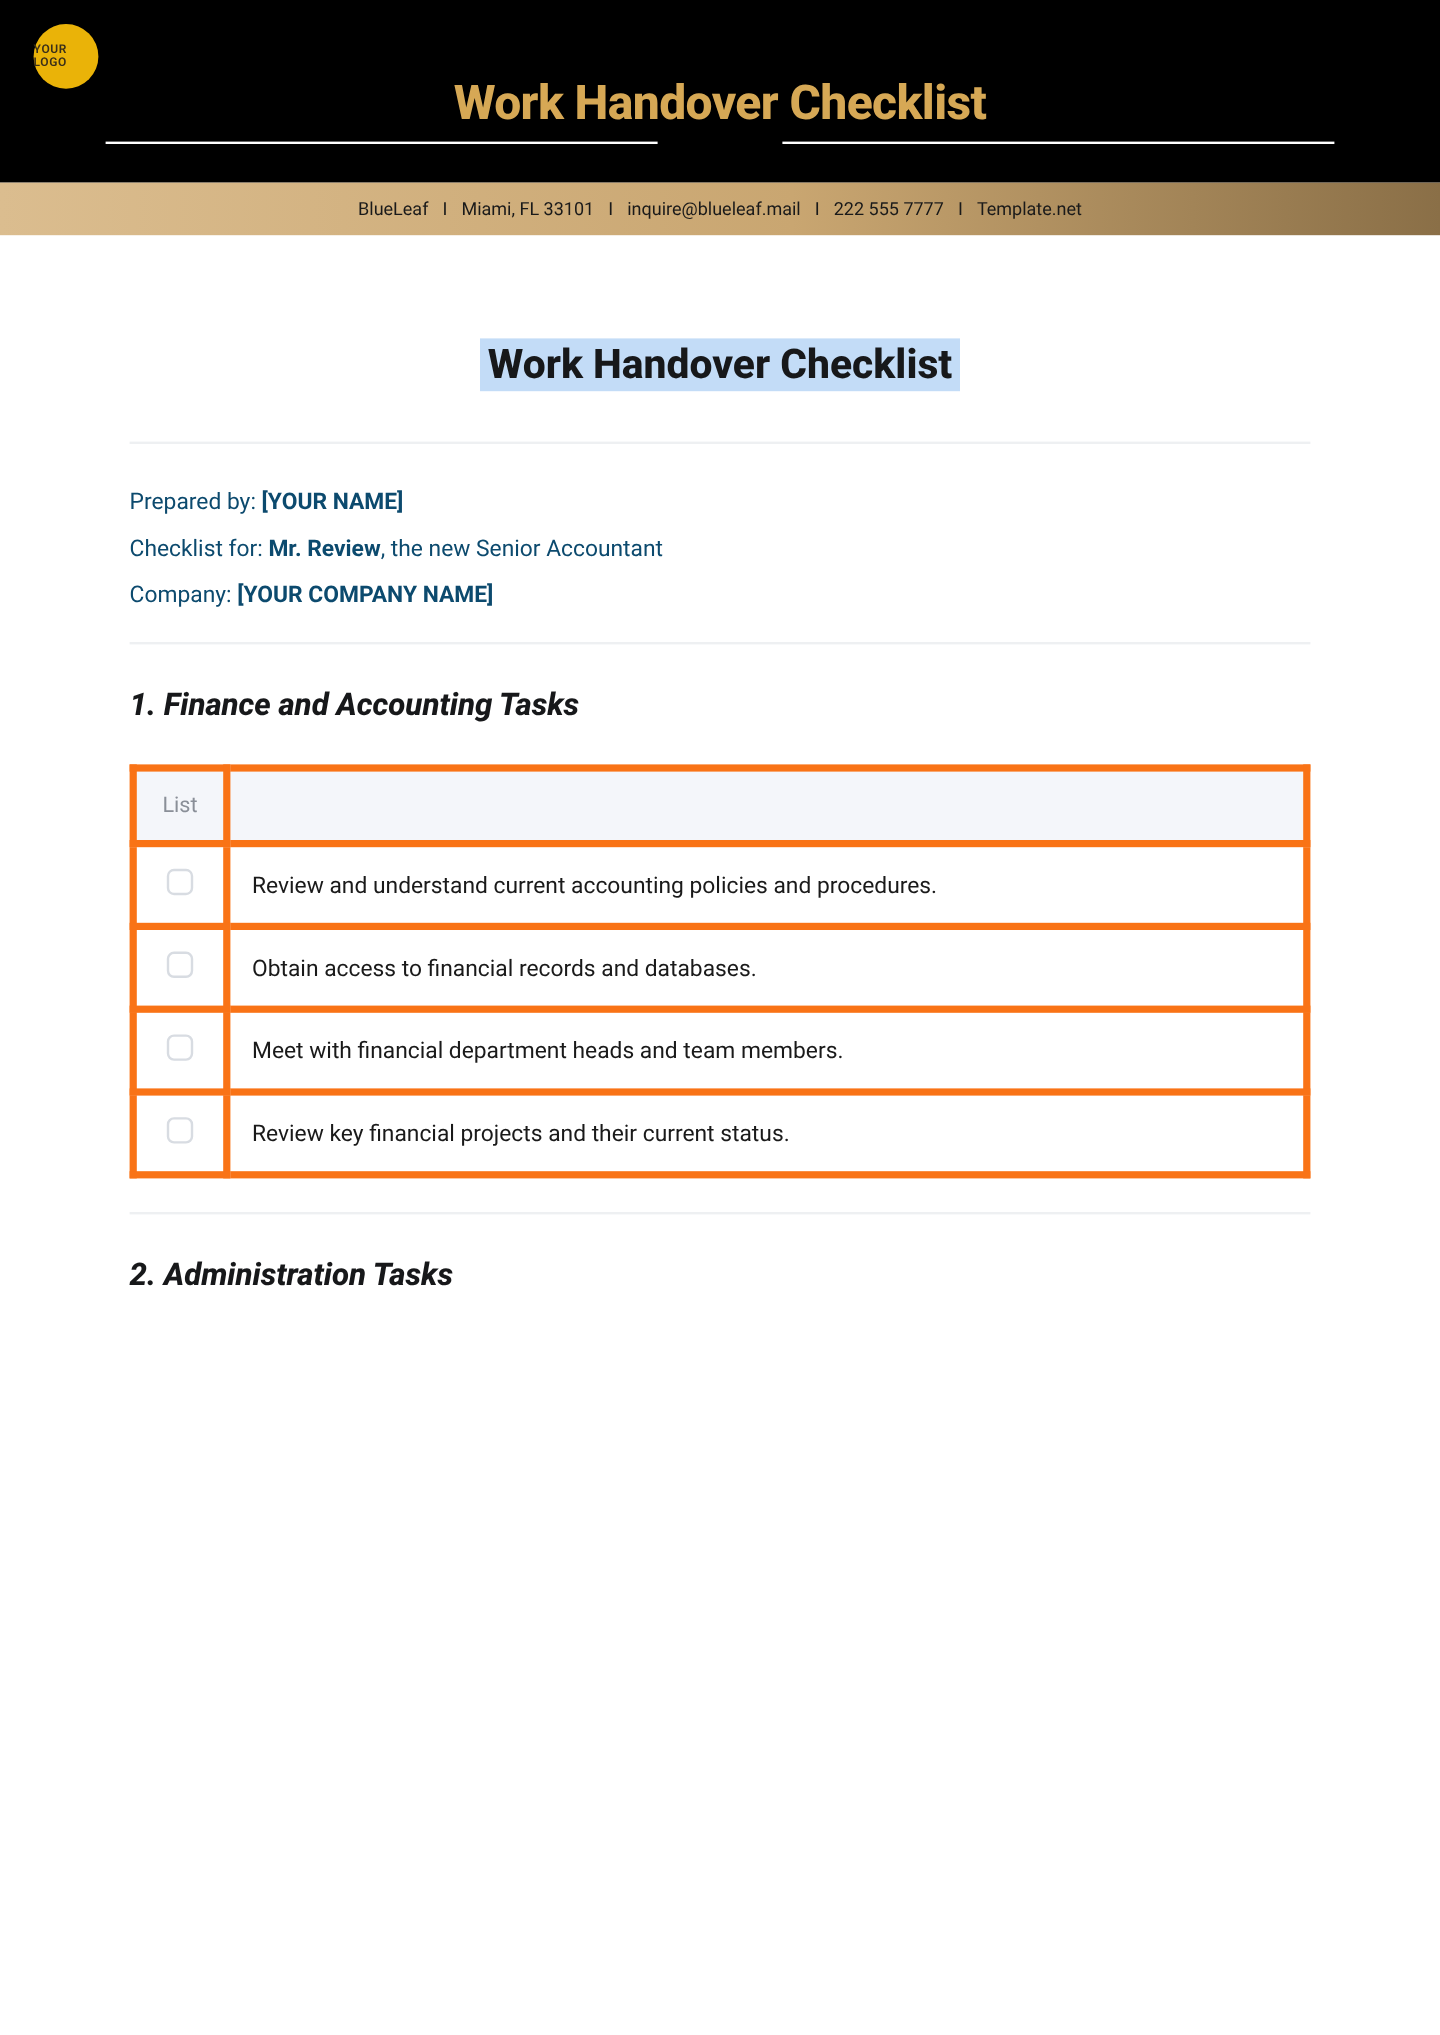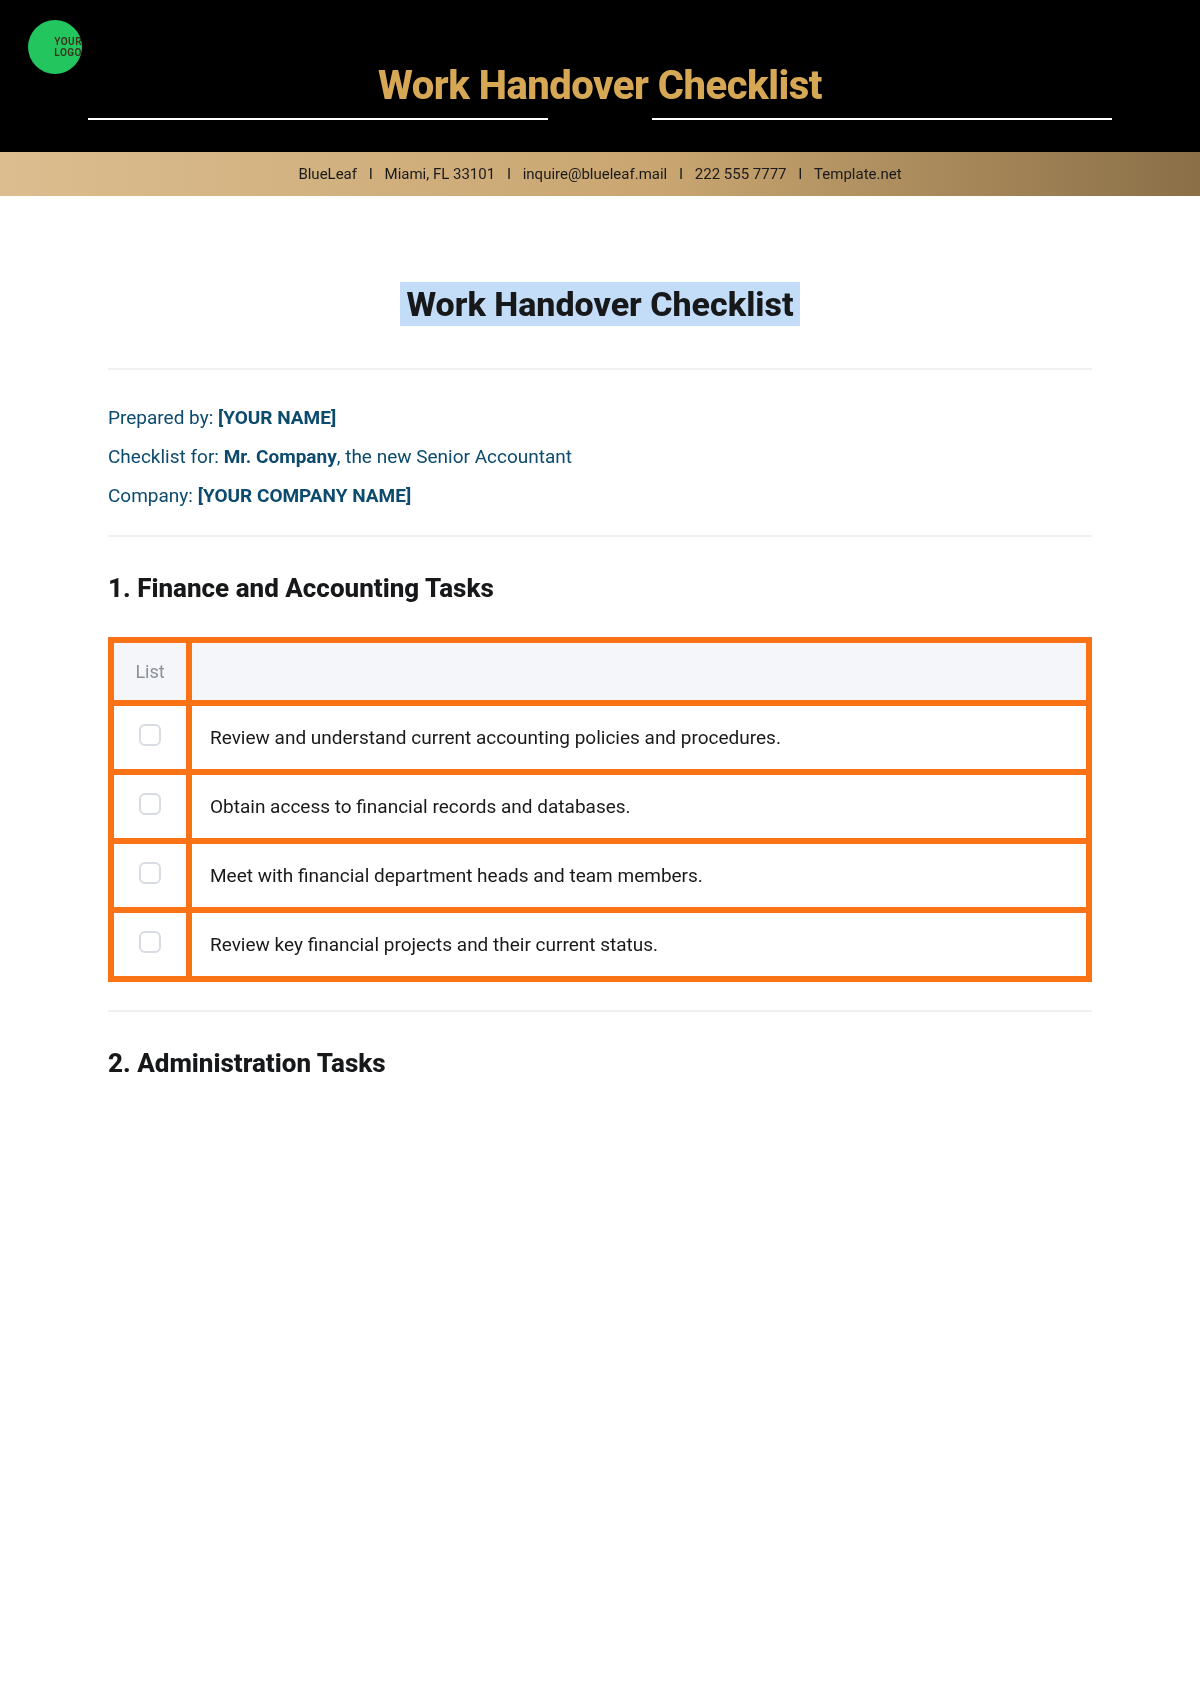--- a/index.html
+++ b/index.html
@@ -16,25 +16,25 @@
     height: 152px;
     position: relative;
   }
   .logo-circle {
     position: absolute;
     top: 20px;
     left: 28px;
     width: 54px;
     height: 54px;
     border-radius: 50%;
-    background: #22c55e;
+    background: #eab308;
     display: flex;
     align-items: center;
     justify-content: center;
-    text-align: right;
+    text-align: left;
     font-size: 10px;
     line-height: 1.1;
     font-weight: 600;
     color: #3a2f1a;
     letter-spacing: 0.5px;
   }
   .header-title {
     text-align: center;
     color: #d6a855;
     font-size: 40px;
@@ -91,20 +91,21 @@
     font-size: 19px;
     margin-bottom: 16px;
     color: #0c4a6e;
   }
   .meta-lines b { font-weight: 700; }
   .section-heading {
     font-size: 26px;
     font-weight: 800;
     color: #17181a;
     margin: 34px 0 34px 0;
+    font-style: italic;
   }
   table.checklist {
     width: 100%;
     border-collapse: collapse;
     font-size: 19px;
   }
   table.checklist th, table.checklist td {
     border: 6px solid #f97316;
     padding: 18px 18px;
     text-align: left;
@@ -160,21 +161,21 @@
     <span class="doc-title">Work Handover Checklist</span>
   </div>
 
   <hr class="hr tight">
 
   <div class="meta-lines">
     <p>
       <span>Prepared by: </span><b>[YOUR NAME]</b>
     </p>
     <p>
-      <span>Checklist for: </span><b>Mr. Company</b><span>, the new Senior Accountant</span>
+      <span>Checklist for: </span><b>Mr. Review</b><span>, the new Senior Accountant</span>
     </p>
     <p>
       <span>Company: </span><b>[YOUR COMPANY NAME]</b>
     </p>
   </div>
 
   <hr class="hr">
 
   <h2 class="section-heading">1. Finance and Accounting Tasks</h2>
 

